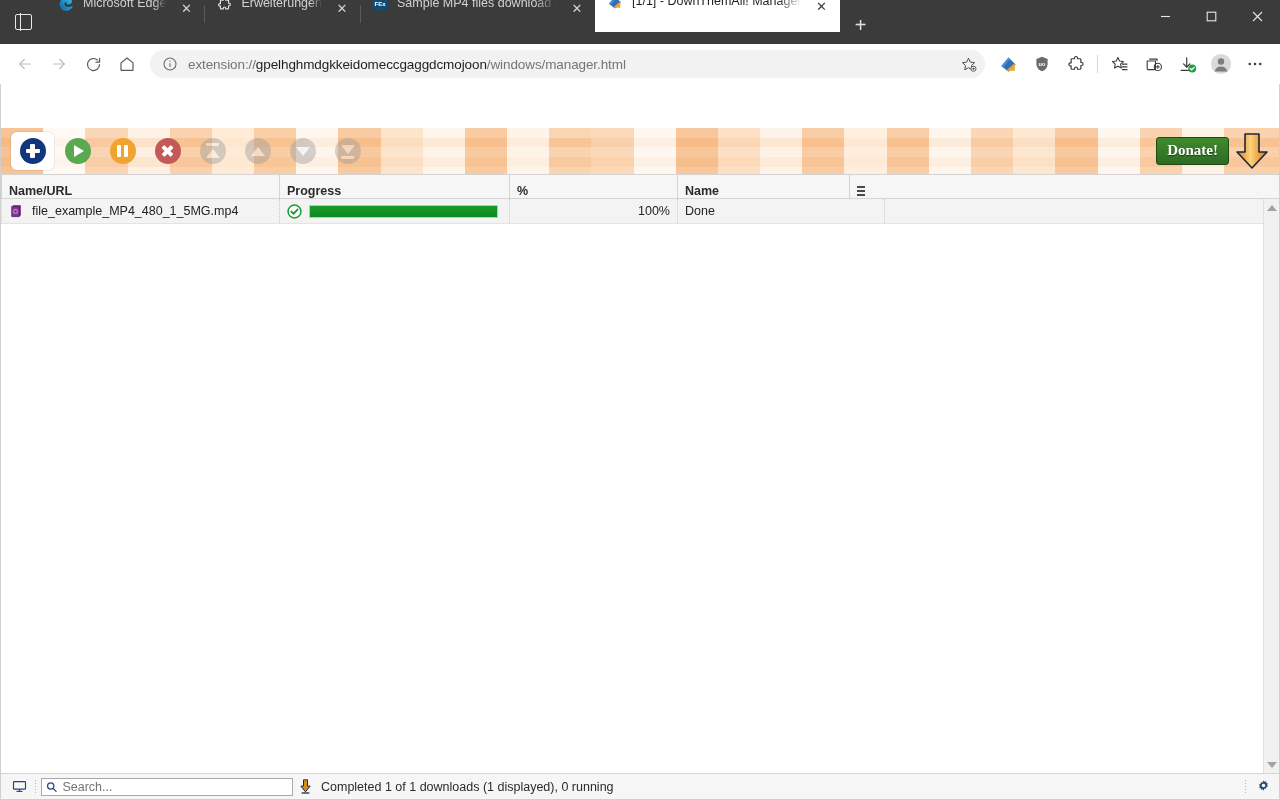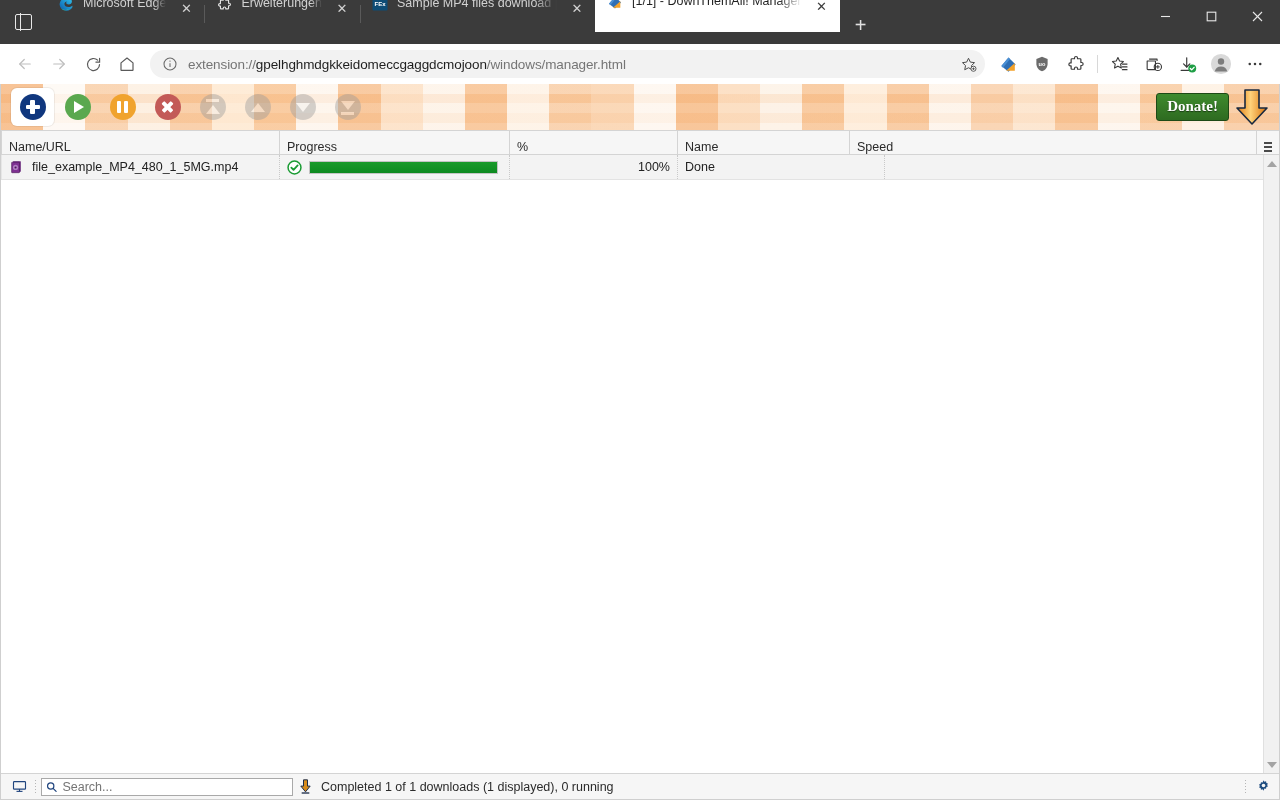--- a/index.html
+++ b/index.html
@@ -173,20 +173,21 @@
   }
 
   
   .dta-toolbar {
     height: 46px;
     flex: 0 0 46px;
     position: relative;
     display: flex; align-items: center;
     padding: 0 6px 0 10px;
     overflow: hidden;
+    margin-top: 44px;
   }
   .dta-toolbar-bg {
     position: absolute; inset: 0;
     background-color: #fbe0c4;
     background-image:
       linear-gradient(90deg,
         rgba(244,164,96,.55) 0 3.3%, rgba(255,255,255,.75) 3.3% 6.6%,
         rgba(247,190,140,.45) 6.6% 9.9%, rgba(255,255,255,.35) 9.9% 13.2%,
         rgba(244,164,96,.35) 13.2% 16.5%, rgba(255,236,215,.8) 16.5% 19.8%,
         rgba(247,178,115,.5) 19.8% 23.1%, rgba(255,255,255,.6) 23.1% 26.4%,
@@ -281,21 +282,21 @@
     background: #f6f6f6;
     border-top: 1px solid #d4d4d4;
     border-bottom: 1px solid #d4d4d4;
     font-size: 12.5px;
     color: #2b2b2b;
   }
   .th {
     display: flex; align-items: center;
     padding: 16px 7px;
     border-right: 1px solid #d4d4d4;
-    overflow: hidden; white-space: nowrap;
+    overflow: hidden; white-space: nowrap; font-weight: bold;
   }
   .th.first { border-left: 1px solid #d4d4d4; }
   .th-menu {
     width: 22px; flex: 0 0 22px;
     display: flex; align-items: center; justify-content: center;
     border-right: none;
   }
   .hamburger { width: 12px; }
   .hamburger i {
     display:block; height: 1.4px; background:#4a4a4a; margin: 2.6px 0;
@@ -663,21 +664,20 @@
         </svg>
       </div>
     </div>
 
     <div class="table-wrap">
       <div class="thead">
         <div class="th first" style="width:279px">Name/URL</div>
         <div class="th" style="width:230px">Progress</div>
         <div class="th" style="width:168px">%</div>
         <div class="th" style="width:172px">Name</div>
-        <div class="th" style="flex:1">Speed</div>
         <div class="th th-menu">
           <span class="hamburger">
               <i></i>
               <i></i>
               <i></i>
             </span>
         </div>
       </div>
 
       <div class="tbody">

